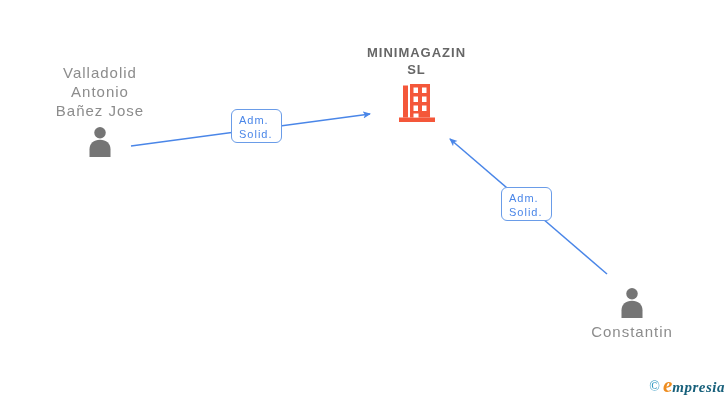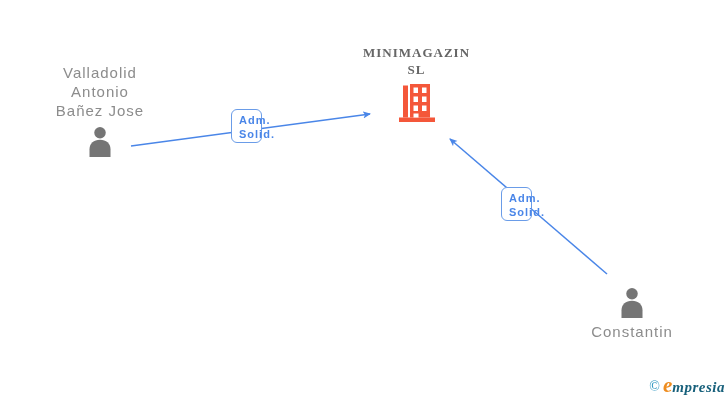--- a/index.html
+++ b/index.html
@@ -28,38 +28,37 @@
     font-size:15px;line-height:19px;color:var(--name-gray);
     letter-spacing:1px;text-align:center;
   }
   .person-name span{display:block;}
 
   .person-icon{display:block;margin:0 auto;}
 
   .node-person-left{left:35px;top:63px;width:130px;}
   .node-person-left .person-icon{margin-top:5px;}
 
-  .node-company{left:354px;top:44px;width:125px;font-family:Liberation Serif, serif;}
+  .node-company{left:354px;top:44px;width:125px;}
   .company-title{
     font-size:13px;line-height:17px;font-weight:bold;color:var(--title-gray);
     letter-spacing:1px;text-align:center;
   }
   .company-title span{display:block;}
   .building-icon{display:block;margin:6px auto 0 auto;}
 
   .node-person-right{left:571px;top:286px;width:122px;}
   .node-person-right .person-name{margin-top:3px;}
 
   .edge-label{
-    position:absolute;width:31px;height:34px;
+    position:absolute;width:51px;height:34px;
     background:#ffffff;border:1px solid var(--label-border-blue);
     border-radius:6px;padding:3px 0 0 7px;
     font-size:11px;line-height:14px;color:var(--label-text-blue);
     letter-spacing:1px;
-    font-weight:bold;
   }
   .edge-label span{display:block;}
   .edge-label-1{left:231px;top:109px;}
   .edge-label-2{left:501px;top:187px;}
 
   .logo{
     position:absolute;right:3px;bottom:2px;
     font-family:"Liberation Serif","DejaVu Serif",serif;
     font-style:italic;white-space:nowrap;cursor:pointer;margin-left:32px;
   }

